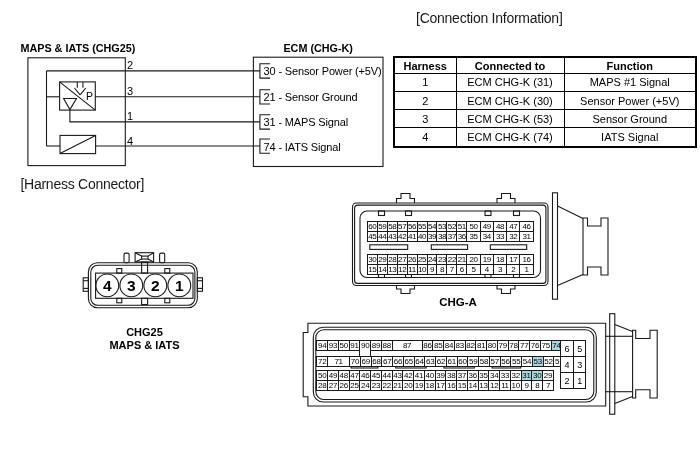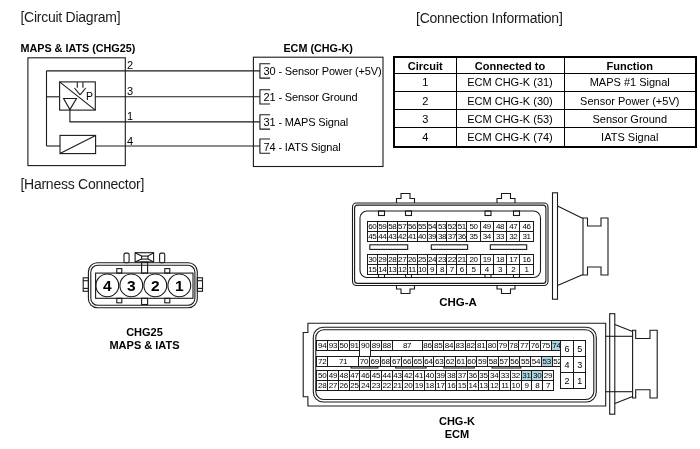--- a/index.html
+++ b/index.html
@@ -172,41 +172,40 @@
 
       <path d="M614.8 324.5 L632.6 331.5"></path>
       <path d="M605.7 336.3 H632.6"></path>
       <path d="M614.8 403.5 L632.6 396.5"></path>
       <path d="M605.7 391.7 H632.6"></path>
 
       <path d="M632.6 330.3 H635.7 V338.5 H650 V330.3 H657.2 V398 H650 V389.8 H635.7 V398 H632.6 Z"></path>
     </g>
   </svg>
 
-  <div class="abs sec-title" style="left:20.4px;top:8.6px;">[Circuit Diagram]</div>
   <div class="abs sec-title" style="left:398px;top:9.9px;margin-left:18px;">[Connection Information]</div>
   <div class="abs sec-title" style="left:20.4px;top:175.5px;">[Harness Connector]</div>
 
   <div class="abs bold-label" style="left:20.4px;top:41.5px;">MAPS &amp; IATS (CHG25)</div>
   <div class="abs bold-label" style="left:253.4px;top:41.5px;width:129.6px;text-align:center;">ECM (CHG-K)</div>
 
   <div class="abs pinlabel" style="left:263.6px;top:65.4px;">30 - Sensor Power (+5V)</div>
   <div class="abs pinlabel" style="left:263.6px;top:91.3px;">21 - Sensor Ground</div>
   <div class="abs pinlabel" style="left:263.6px;top:116.4px;">31 - MAPS Signal</div>
   <div class="abs pinlabel" style="left:263.6px;top:140.5px;">74 - IATS Signal</div>
 
   <table class="conn abs" style="left:393px;top:56.4px;">
     <colgroup>
         <col style="width:62px">
         <col style="width:108px">
         <col>
       </colgroup>
     <tbody>
         <tr>
-      <th>Circuit</th>
+      <th>Harness</th>
       <th>Connected to</th>
       <th>Function</th>
     </tr>
     <tr>
       <td>1</td>
       <td>ECM CHG-K (31)</td>
       <td>MAPS #1 Signal</td>
     </tr>
     <tr>
       <td>2</td>
@@ -325,21 +324,21 @@
         <div class="gcell" style="width: 11.75px; height: 11.3px; line-height: 10.3px; font-size: 8px;">79</div>
         <div class="gcell" style="width: 11.75px; height: 11.3px; line-height: 10.3px; font-size: 8px;">78</div>
         <div class="gcell" style="width: 11.75px; height: 11.3px; line-height: 10.3px; font-size: 8px;">77</div>
         <div class="gcell" style="width: 11.75px; height: 11.3px; line-height: 10.3px; font-size: 8px;">76</div>
         <div class="gcell" style="width: 11.75px; height: 11.3px; line-height: 10.3px; font-size: 8px;">75</div>
         <div class="gcell" style="width: 11.75px; height: 11.3px; line-height: 10.3px; font-size: 8px; background: rgb(169, 213, 222);">74</div>
         <div class="gcell" style="width: 11.75px; height: 11.3px; line-height: 10.3px; font-size: 8px; text-align: center;">73</div>
       </div>
       <div class="grow">
         <div class="gcell" style="width: 11.75px; height: 11.3px; line-height: 10.3px; font-size: 8px;">72</div>
-        <div class="gcell" style="width: 32px; height: 11.3px; line-height: 10.3px; font-size: 8px;">71</div>
+        <div class="gcell" style="width: 23px; height: 11.3px; line-height: 10.3px; font-size: 8px;">71</div>
         <div class="gcell" style="width: 11.75px; height: 11.3px; line-height: 10.3px; font-size: 8px;">70</div>
         <div class="gcell" style="width: 11.75px; height: 11.3px; line-height: 10.3px; font-size: 8px;">69</div>
         <div class="gcell" style="width: 11.75px; height: 11.3px; line-height: 10.3px; font-size: 8px;">68</div>
         <div class="gcell" style="width: 11.75px; height: 11.3px; line-height: 10.3px; font-size: 8px;">67</div>
         <div class="gcell" style="width: 11.75px; height: 11.3px; line-height: 10.3px; font-size: 8px;">66</div>
         <div class="gcell" style="width: 11.75px; height: 11.3px; line-height: 10.3px; font-size: 8px;">65</div>
         <div class="gcell" style="width: 11.75px; height: 11.3px; line-height: 10.3px; font-size: 8px;">64</div>
         <div class="gcell" style="width: 11.75px; height: 11.3px; line-height: 10.3px; font-size: 8px;">63</div>
         <div class="gcell" style="width: 11.75px; height: 11.3px; line-height: 10.3px; font-size: 8px;">62</div>
         <div class="gcell" style="width: 11.75px; height: 11.3px; line-height: 10.3px; font-size: 8px;">61</div>
@@ -412,18 +411,14 @@
       </div>
       <div class="grow">
         <div class="gcell" style="width: 13.85px; height: 17px; line-height: 16px; font-size: 9px;">4</div>
         <div class="gcell" style="width: 13.85px; height: 17px; line-height: 16px; font-size: 9px;">3</div>
       </div>
       <div class="grow">
         <div class="gcell" style="width: 13.85px; height: 17px; line-height: 16px; font-size: 9px;">2</div>
         <div class="gcell" style="width: 13.85px; height: 17px; line-height: 16px; font-size: 9px;">1</div>
       </div>
     </div>
-  <div class="abs name-label" style="left:407px;top:414.5px;width:100px;">
-    <div>CHG-K</div>
-    <div>ECM</div>
-  </div>
 
 </div>
 
 </body></html>

